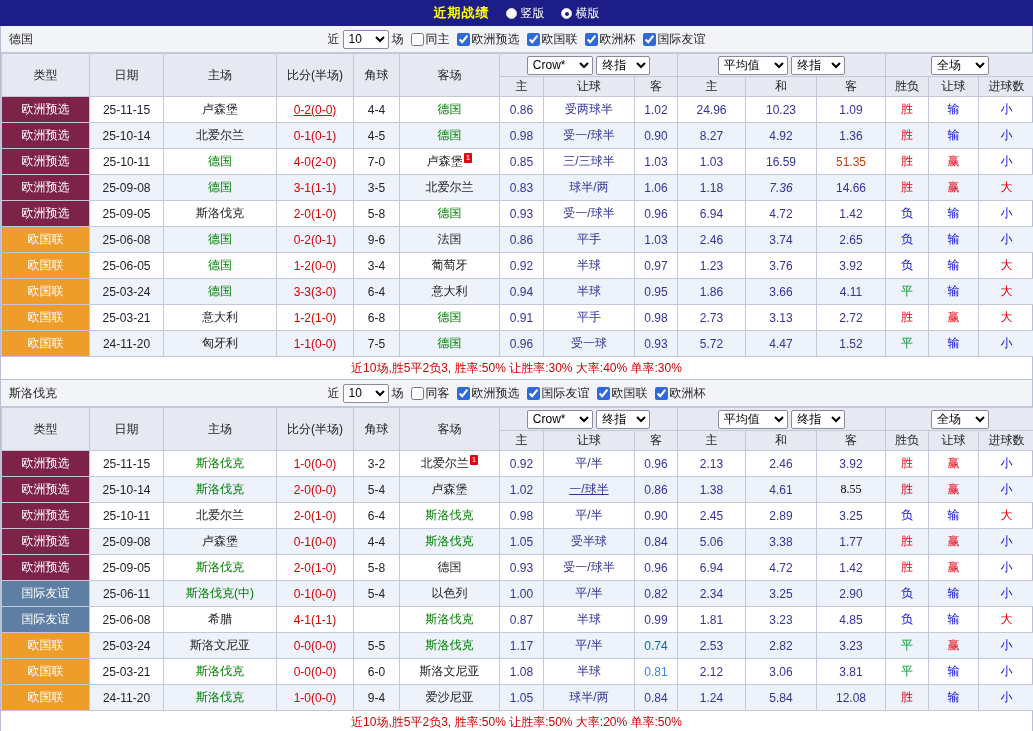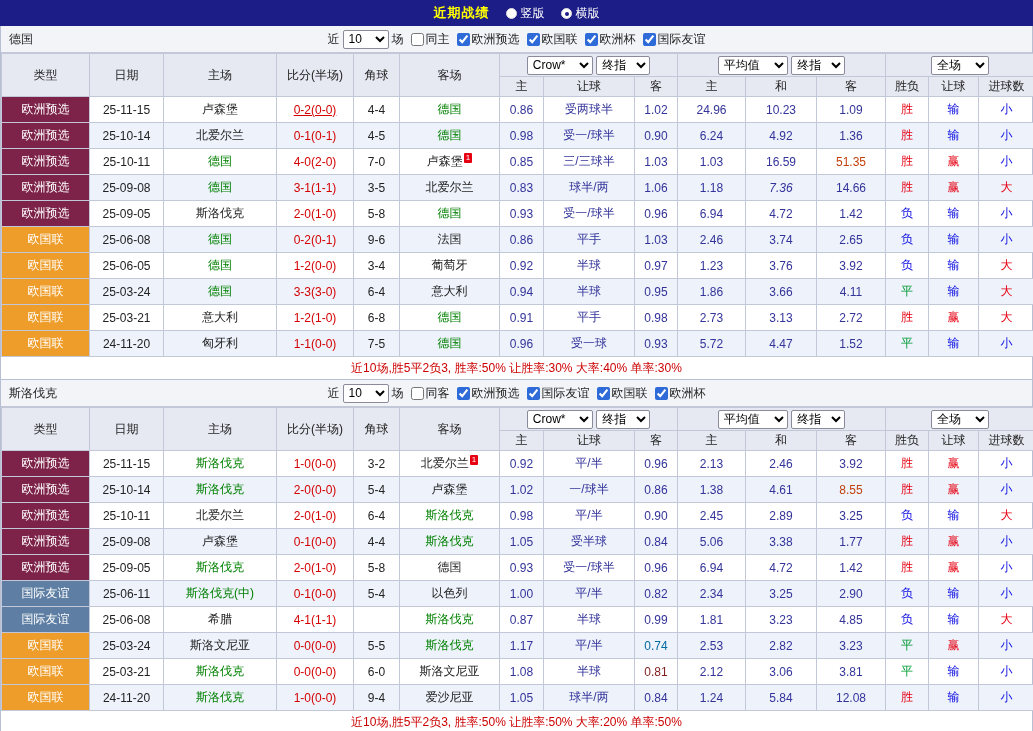--- a/index.html
+++ b/index.html
@@ -152,21 +152,21 @@
           <tr>
             <td class="type" style="background: rgb(125, 34, 72);">欧洲预选</td>
             <td>25-10-14</td>
             <td><span class="team-link"><span>北爱尔兰</span></span></td>
             <td style="color: rgb(212, 0, 0);">0-1(0-1)</td>
             <td>4-5</td>
             <td><span class="team-link"><span style="color: rgb(0, 128, 0);">德国</span></span></td>
             <td style="color: rgb(51, 51, 153);">0.98</td>
             <td style="color: rgb(51, 51, 153);">受一/球半</td>
             <td style="color: rgb(51, 51, 153);">0.90</td>
-            <td style="color: rgb(51, 51, 153);">6.24</td>
+            <td style="color: rgb(51, 51, 153);">8.27</td>
             <td style="color: rgb(51, 51, 153);">4.92</td>
             <td style="color: rgb(51, 51, 153);">1.36</td>
             <td style="color: rgb(230, 0, 18);">胜</td>
             <td style="color: rgb(11, 11, 224);">输</td>
             <td style="color: rgb(11, 11, 224);">小</td>
           </tr>
           <tr>
             <td class="type" style="background: rgb(125, 34, 72);">欧洲预选</td>
             <td>25-10-11</td>
             <td><span class="team-link"><span style="color: rgb(0, 128, 0);">德国</span></span></td>
@@ -405,25 +405,25 @@
             <td style="color: rgb(11, 11, 224);">小</td>
           </tr>
           <tr>
             <td class="type" style="background: rgb(125, 34, 72);">欧洲预选</td>
             <td>25-10-14</td>
             <td><span class="team-link"><span style="color: rgb(0, 128, 0);">斯洛伐克</span></span></td>
             <td style="color: rgb(212, 0, 0);">2-0(0-0)</td>
             <td>5-4</td>
             <td><span class="team-link"><span>卢森堡</span></span></td>
             <td style="color: rgb(51, 51, 153);">1.02</td>
-            <td style="color: rgb(51, 51, 153);">一/球半</td>
+            <td style="color: rgb(51, 51, 153); text-decoration: underline;">一/球半</td>
             <td style="color: rgb(51, 51, 153);">0.86</td>
             <td style="color: rgb(51, 51, 153);">1.38</td>
             <td style="color: rgb(51, 51, 153);">4.61</td>
-            <td style="color: #c2410c;">8.55</td>
+            <td style="color: #000000; font-family: Liberation Serif, serif;">8.55</td>
             <td style="color: rgb(230, 0, 18);">胜</td>
             <td style="color: rgb(230, 0, 18);">赢</td>
             <td style="color: rgb(11, 11, 224);">小</td>
           </tr>
           <tr>
             <td class="type" style="background: rgb(125, 34, 72);">欧洲预选</td>
             <td>25-10-11</td>
             <td><span class="team-link"><span>北爱尔兰</span></span></td>
             <td style="color: rgb(212, 0, 0);">2-0(1-0)</td>
             <td>6-4</td>
@@ -525,21 +525,21 @@
           </tr>
           <tr>
             <td class="type" style="background: rgb(238, 157, 42);">欧国联</td>
             <td>25-03-21</td>
             <td><span class="team-link"><span style="color: rgb(0, 128, 0);">斯洛伐克</span></span></td>
             <td style="color: rgb(212, 0, 0);">0-0(0-0)</td>
             <td>6-0</td>
             <td><span class="team-link"><span>斯洛文尼亚</span></span></td>
             <td style="color: rgb(51, 51, 153);">1.08</td>
             <td style="color: rgb(51, 51, 153);">半球</td>
-            <td style="color: #7f1d1d;">0.81</td>
+            <td style="color: #3b82f6;">0.81</td>
             <td style="color: rgb(51, 51, 153);">2.12</td>
             <td style="color: rgb(51, 51, 153);">3.06</td>
             <td style="color: rgb(51, 51, 153);">3.81</td>
             <td style="color: rgb(0, 153, 51);">平</td>
             <td style="color: rgb(11, 11, 224);">输</td>
             <td style="color: rgb(11, 11, 224);">小</td>
           </tr>
           <tr>
             <td class="type" style="background: rgb(238, 157, 42);">欧国联</td>
             <td>24-11-20</td>

